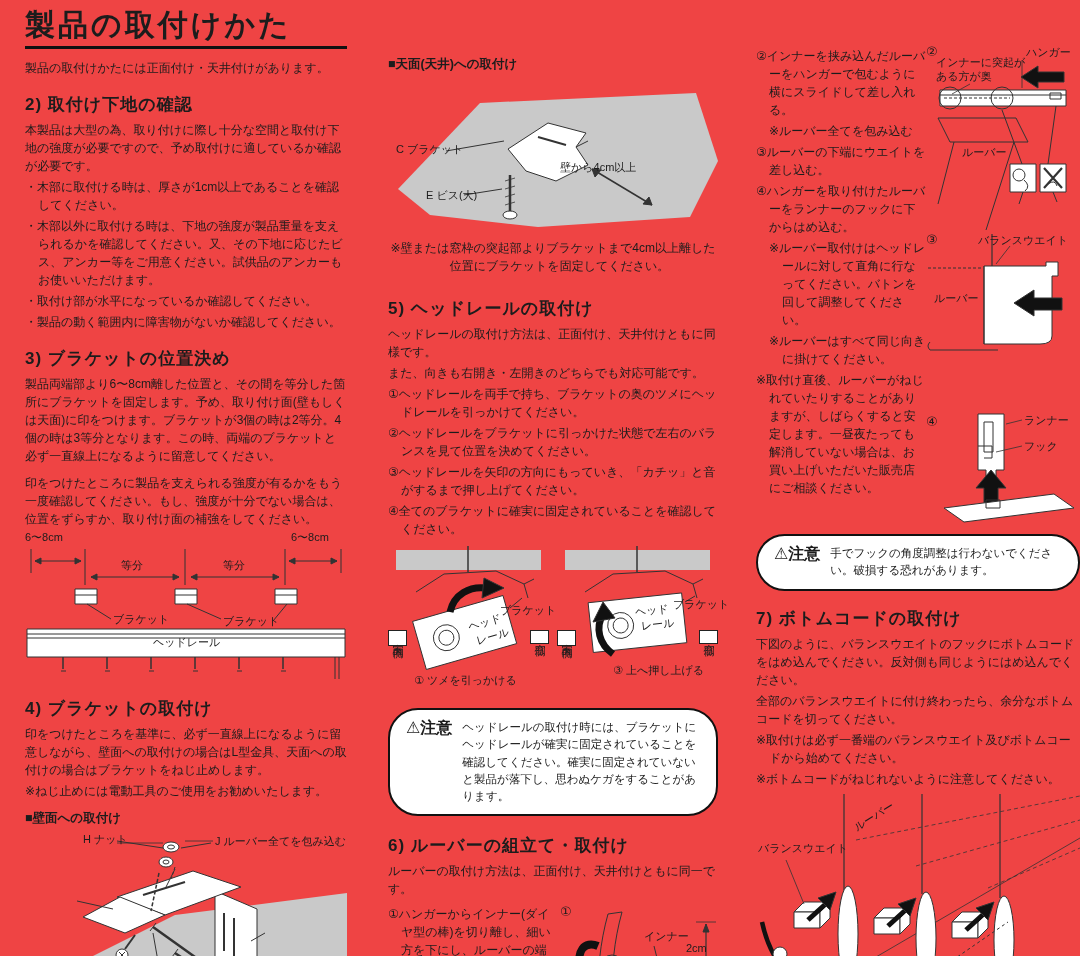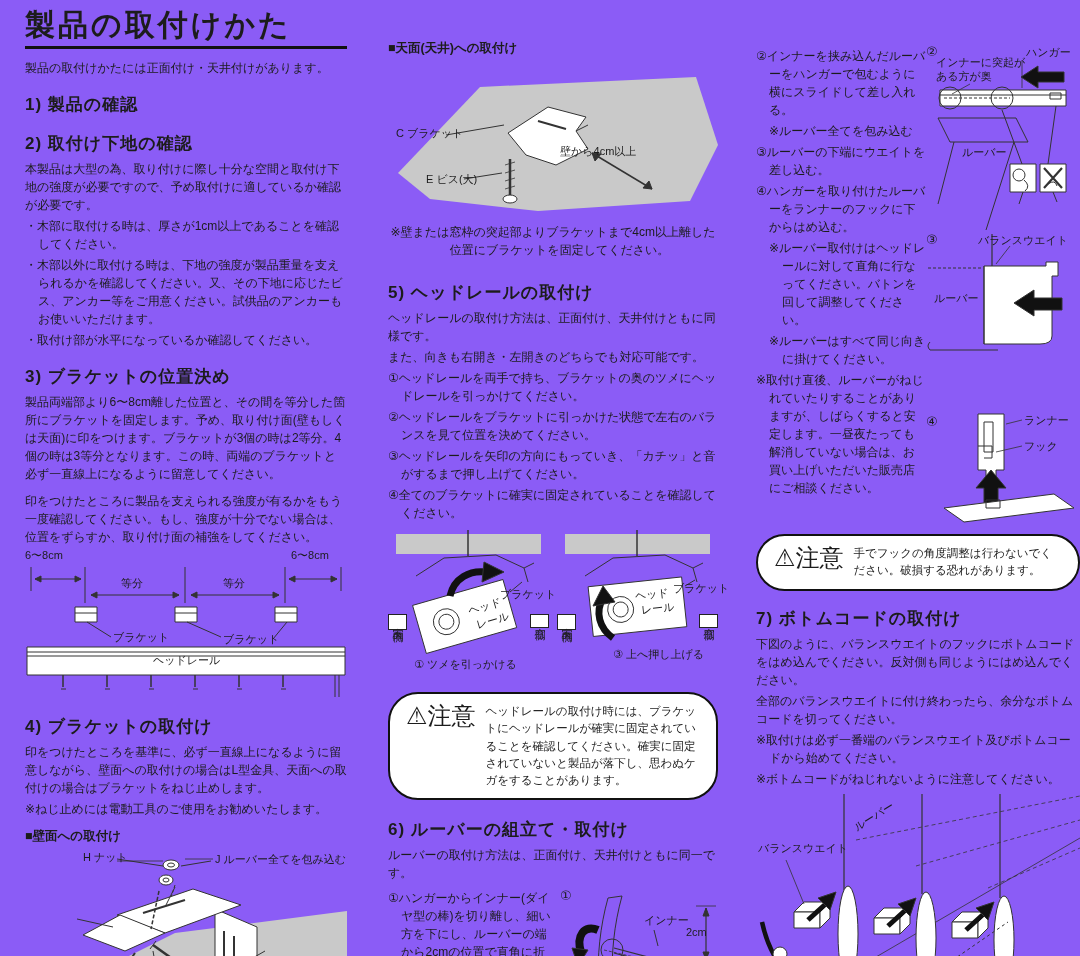--- a/index.html
+++ b/index.html
@@ -1,56 +1,56 @@
 <!DOCTYPE html>
 <html><head>
 <meta charset="utf-8">
 <style>
   html,body{margin:0;padding:0;background:#fff;}
-  #page{position:relative;width:1080px;height:956px;background:#8b5cf6;overflow:hidden;
+  #page{position:relative;width:1080px;height:956px;background:#ef4444;overflow:hidden;
         font-family:"Liberation Sans","DejaVu Sans",sans-serif;color:#1c1c1c;}
   .col{position:absolute;top:0;}
   .h1{font-size:30px;font-weight:bold;letter-spacing:3px;line-height:1.1;}
   .rule{border-bottom:3px solid #111;margin:5px 0 10px 0;width:100%;}
   .h2{font-size:17px;font-weight:bold;margin:16px 0 5px 0;letter-spacing:1px;}
   .figtitle{font-size:12.5px;font-weight:bold;margin:10px 0 4px 0;}
   .p{font-size:12px;line-height:1.5;margin:3px 0;}
   .hang{padding-left:13px;text-indent:-13px;}
   .hang2{margin-left:13px;padding-left:13px;text-indent:-13px;}
   .gap{margin-top:9px;}
   .fig{position:relative;}
   .fig svg{position:absolute;left:0;top:0;}
   .lbl{position:absolute;font-size:11px;white-space:nowrap;line-height:1.25;}
   .lblw{position:absolute;font-size:11px;line-height:1.25;}
   .vbox{position:absolute;writing-mode:vertical-rl;border:1.5px solid #222;font-size:11px;
         padding:4px 1px;letter-spacing:2px;background:#fff;}
   .warn{border:2.5px solid #111;border-radius:30px;display:flex;gap:10px;padding:9px 16px;
         align-items:flex-start;background:#fff;}
-  .wlab{font-size:24px;font-weight:normal;white-space:nowrap;line-height:1.1;}
+  .wlab{font-size:16px;font-weight:bold;white-space:nowrap;line-height:1.1;}
   .wtxt{font-size:11.5px;line-height:1.5;}
   .num{position:absolute;font-size:13px;}
   svg path,svg line,svg rect,svg circle,svg ellipse,svg polyline{vector-effect:non-scaling-stroke;}
 </style>
 </head>
 <body>
 
 <div id="page">
 
   <div class="col" style="left:25px;top:8px;width:322px;">
     <div class="h1">製品の取付けかた</div>
     <div class="rule"></div>
     <div class="p">製品の取付けかたには正面付け・天井付けがあります。</div>
 
-    <div class="h2">1) 製品の確認</div>
 
     <div class="h2">2) 取付け下地の確認</div>
     <div class="p">本製品は大型の為、取り付けに際し十分な空間と取付け下地の強度が必要ですので、予め取付けに適しているか確認が必要です。</div>
     <div class="p hang">・木部に取付ける時は、厚さが1cm以上であることを確認してください。</div>
     <div class="p hang">・木部以外に取付ける時は、下地の強度が製品重量を支えられるかを確認してください。又、その下地に応じたビス、アンカー等をご用意ください。試供品のアンカーもお使いいただけます。</div>
     <div class="p hang">・取付け部が水平になっているか確認してください。</div>
+    <div class="p hang">・製品の動く範囲内に障害物がないか確認してください。</div>
 
     <div class="h2">3) ブラケットの位置決め</div>
     <div class="p">製品両端部より6〜8cm離した位置と、その間を等分した箇所にブラケットを固定します。予め、取り付け面(壁もしくは天面)に印をつけます。ブラケットが3個の時は2等分。4個の時は3等分となります。この時、両端のブラケットと必ず一直線上になるように留意してください。</div>
     <div class="p gap">印をつけたところに製品を支えられる強度が有るかをもう一度確認してください。もし、強度が十分でない場合は、位置をずらすか、取り付け面の補強をしてください。</div>
 
     <div class="fig" style="height:150px;">
       <svg width="322" height="150" viewBox="0 0 322 150" fill="none" stroke="#333" stroke-width="1">
         <path d="M6,18V42 M60,18V54 M160,18V54 M260,18V54 M316,18V42"></path>
         <path d="M10,30H56 M264,30H312"></path>
         <path d="M10,30l6,-3v6z M56,30l-6,-3v6z M264,30l6,-3v6z M312,30l-6,-3v6z" fill="#333"></path>
@@ -111,21 +111,21 @@
         <path d="M52,70 L88,78 M240,102 L226,110 M80,148 L92,128 M140,170 L128,102 M150,172 L186,140"></path>
       </svg>
       <div class="lbl" style="left:58px;top:2px;">H ナット</div>
       <div class="lbl" style="left:190px;top:4px;">J ルーバー全てを包み込む</div>
 
     </div>
 
   </div>
 
   <div class="col" style="left:388px;top:40px;width:330px;">
-    <div class="figtitle" style="margin-top:0;">■天面(天井)への取付け</div>
+    <div class="figtitle" style="margin-top:16px;">■天面(天井)への取付け</div>
 
     <div class="fig" style="height:150px;">
       <svg width="330" height="150" viewBox="0 0 330 150" fill="none" stroke="#333" stroke-width="1">
         <polygon points="10,112 92,26 308,16 330,84 302,140 150,150 42,138" fill="#c9c9c9" stroke="none"></polygon>
         <polygon points="120,72 160,46 198,56 188,70 200,88 168,104 138,94" fill="#fff"></polygon>
         <path d="M150,60 L178,68" stroke-width="2"></path>
         <path d="M188,70 L200,64"></path>
         <path d="M122,98 V134" stroke-width="2.5"></path>
         <path d="M117,104l10,-3 M117,112l10,-3 M117,120l10,-3 M117,128l10,-3" stroke-width="0.8"></path>
         <ellipse cx="122" cy="138" rx="7" ry="4" fill="#fff"></ellipse>

